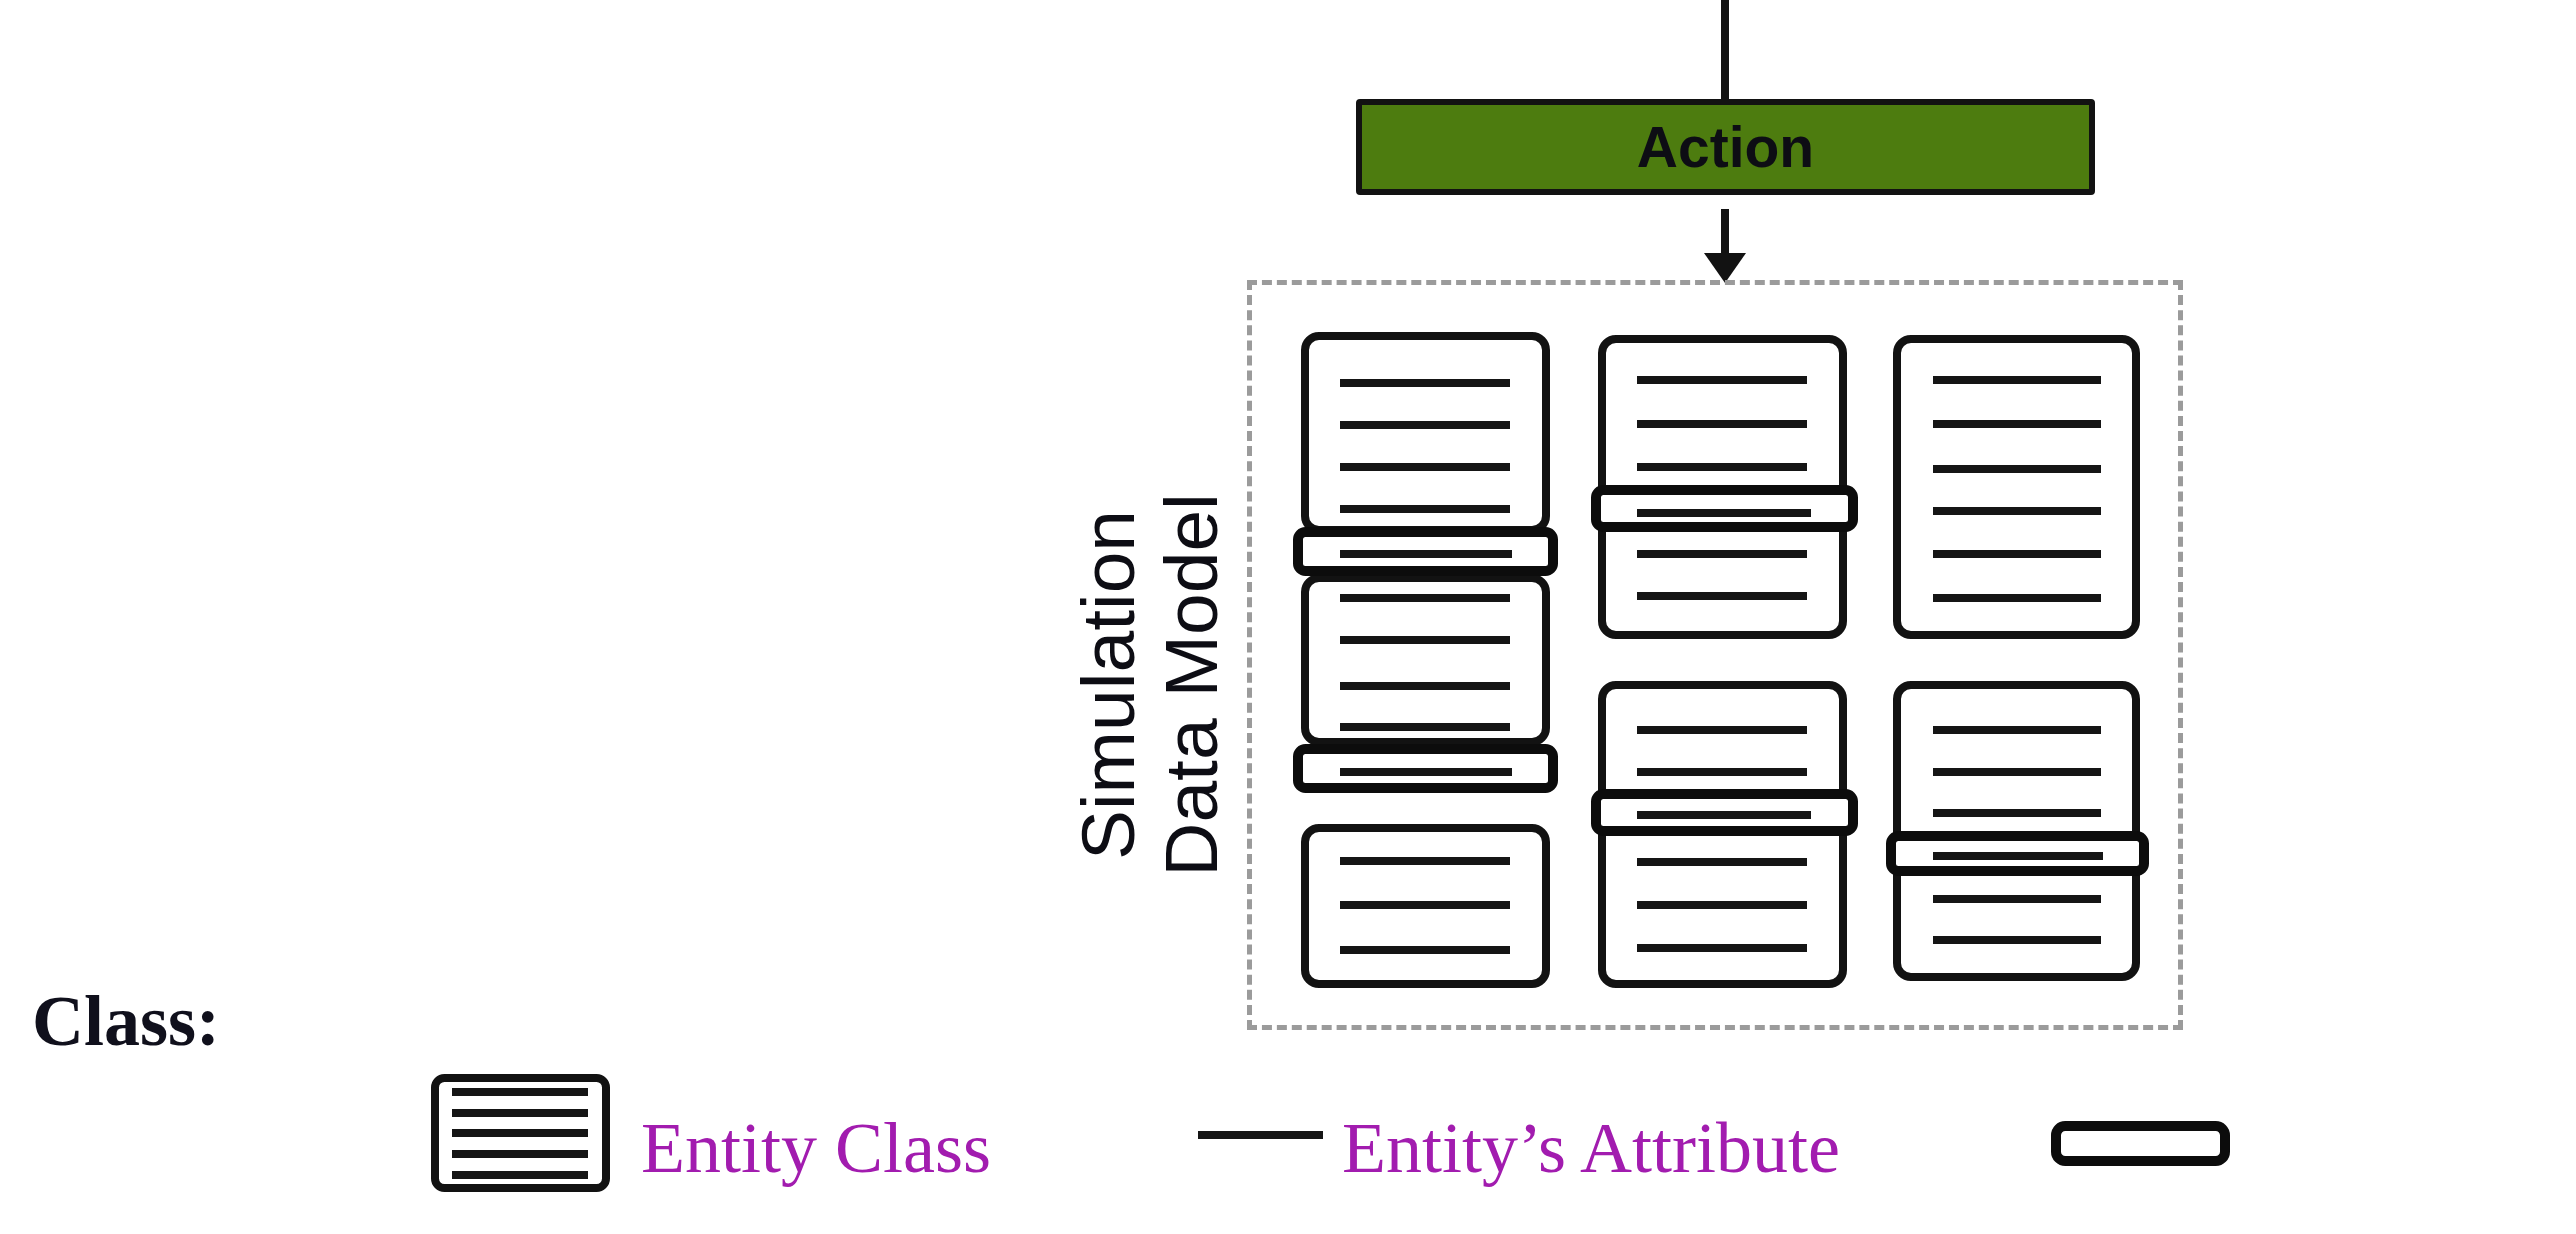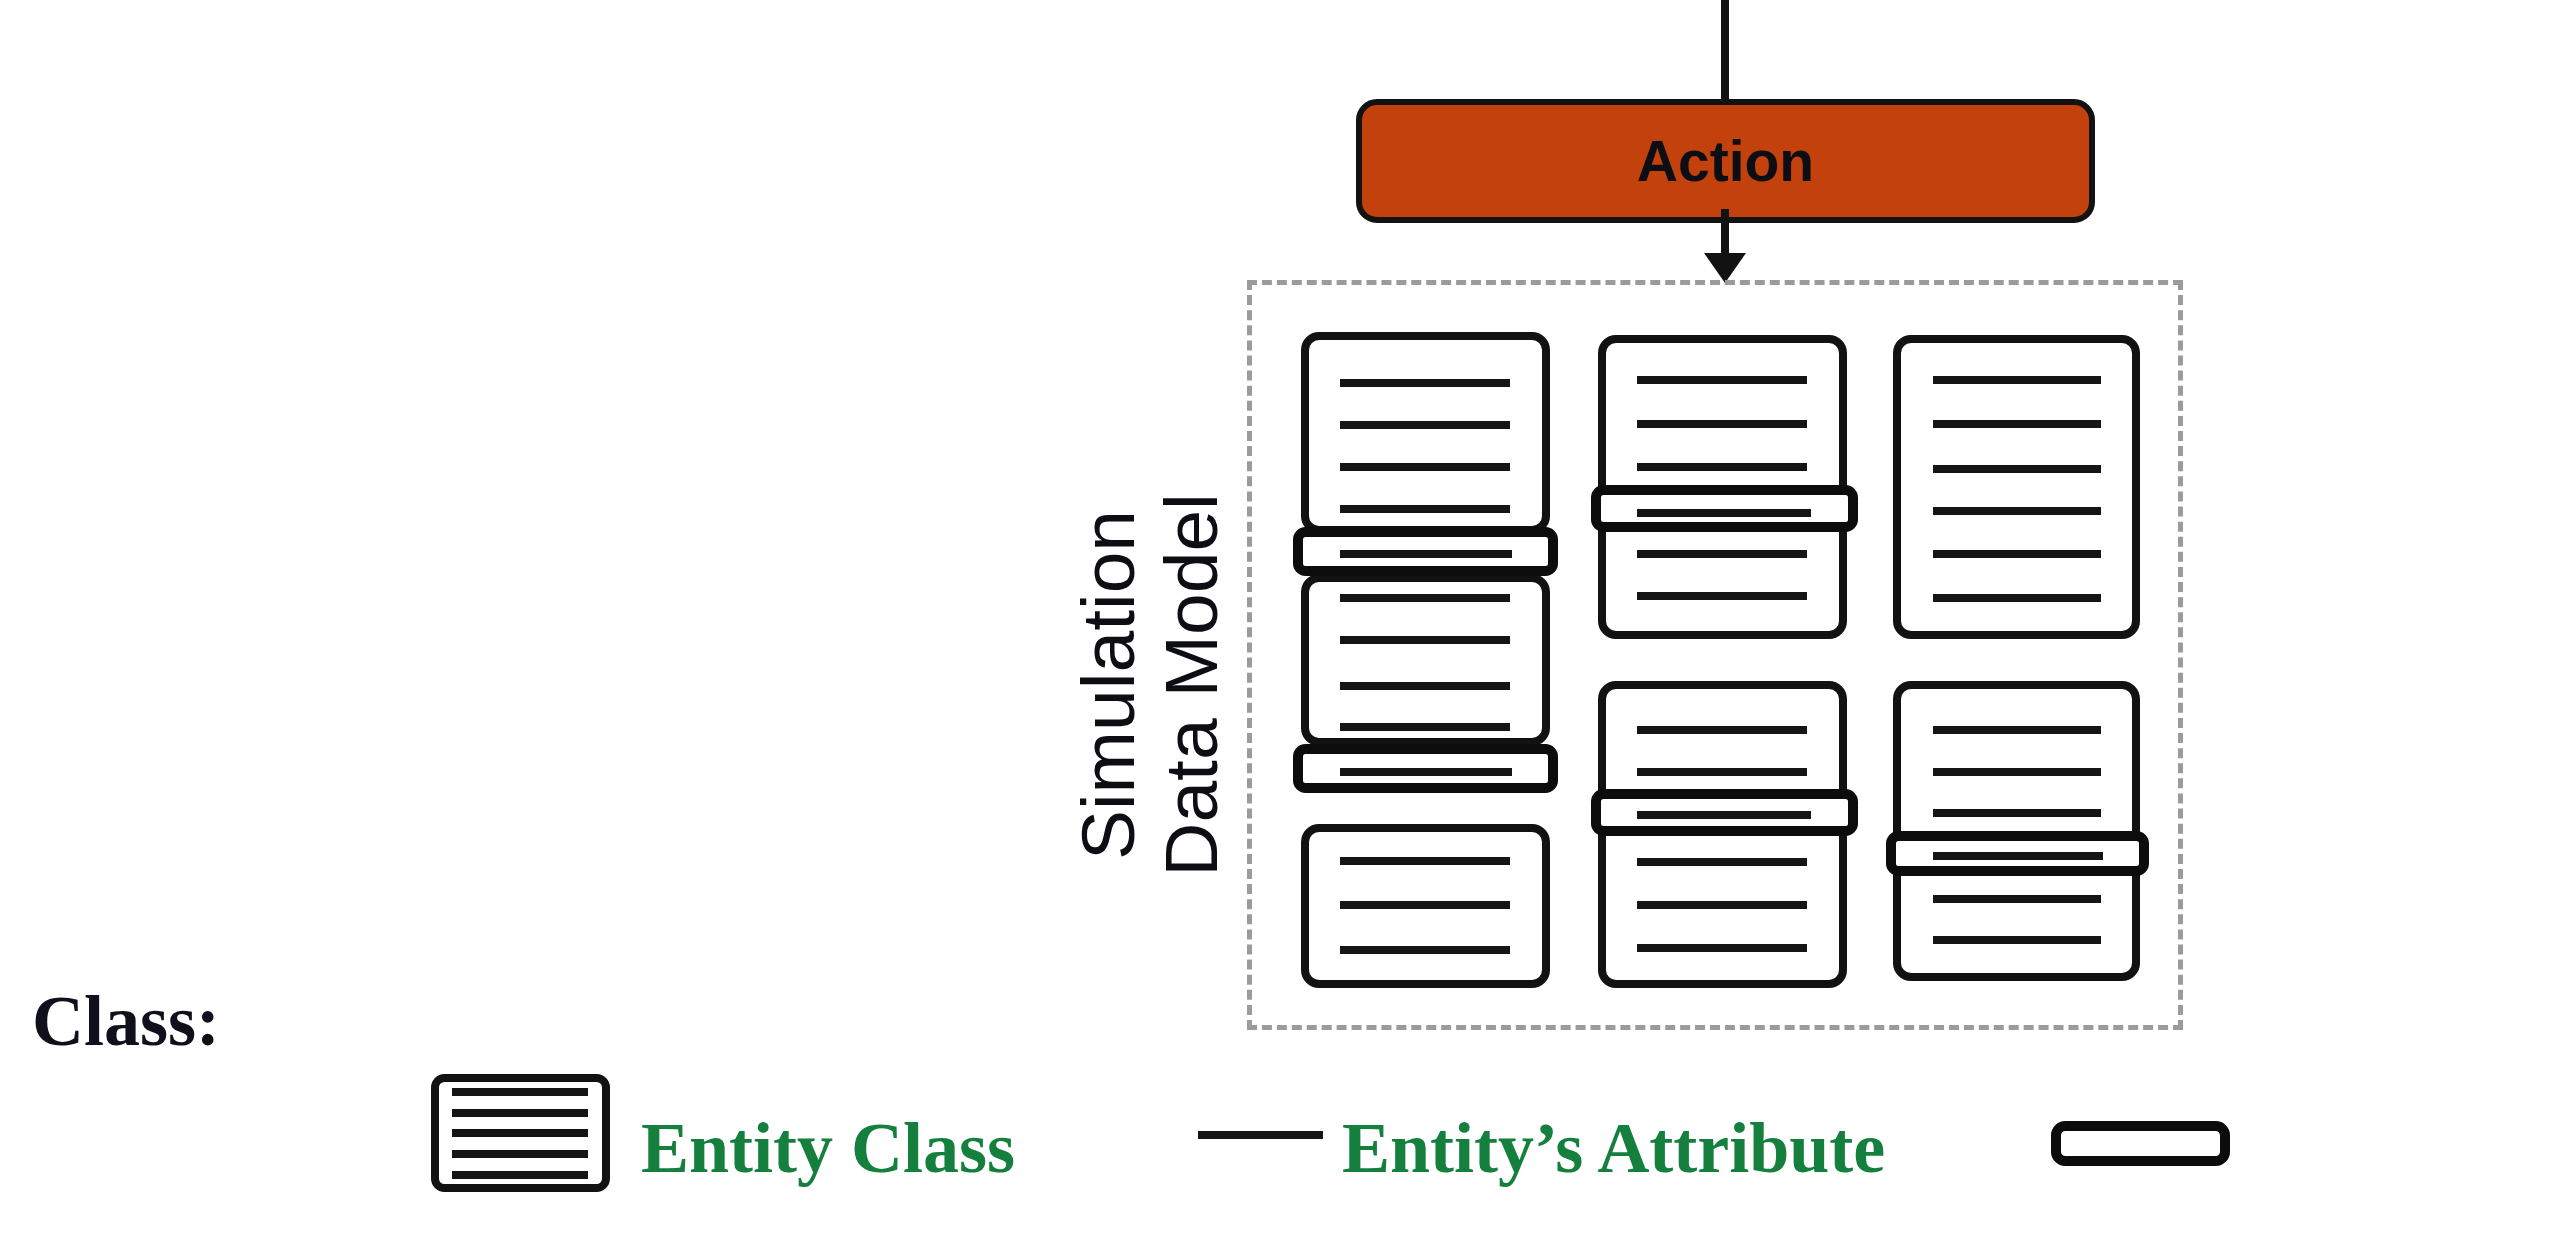--- a/index.html
+++ b/index.html
@@ -13,25 +13,25 @@
     color: #111;
   }
   .abs { position: absolute; }
 
   
   #arrow-top-line {
     left: 1721px; top: 0; width: 8px; height: 101px;
     background: #121212;
   }
   #action-box {
-    left: 1356px; top: 99px; width: 739px; height: 124px;
-    border: 6.3px solid #121212; border-radius: 21px;
+    left: 1356px; top: 99px; width: 739px; height: 96px;
+    border: 6.3px solid #121212; border-radius: 4px;
     box-sizing: border-box;
     display: flex; align-items: center; justify-content: center;
-    background: #c2410c;
+    background: #4d7c0f;
   }
   #action-box .label {
     font-family: "Liberation Sans", sans-serif;
     font-weight: bold; font-size: 57px; color: #0d0d14;
   }
   #arrow-bottom-line {
     left: 1721px; top: 209px; width: 8px; height: 47px;
     background: #121212;
   }
   #arrow-head {
@@ -103,21 +103,21 @@
     left: 1198px; top: 1131px; width: 125px; height: 8px;
     background: #151515;
   }
   #legend-label-attribute { left: 1342px; top: 1107px; font-size: 72px; }
   #legend-swatch-changes {
     left: 2051px; top: 1121px; width: 179px; height: 45px;
     border: 10.7px solid #0c0c0c; border-radius: 14.3px;
     box-sizing: border-box; background: #ffffff;
   }
   #legend-label-changes { left: 2275px; top: 1107px; font-size: 72px; }
-  .legend-text { color: #15803d; white-space: nowrap; font-weight: bold; }
+  .legend-text { color: #a21caf; white-space: nowrap; }
 </style>
 </head>
 <body>
 
 <div id="canvas">
 
   <div class="abs" id="arrow-top-line"></div>
 
   <div class="abs" id="action-box">
     <span class="label">Action</span>

